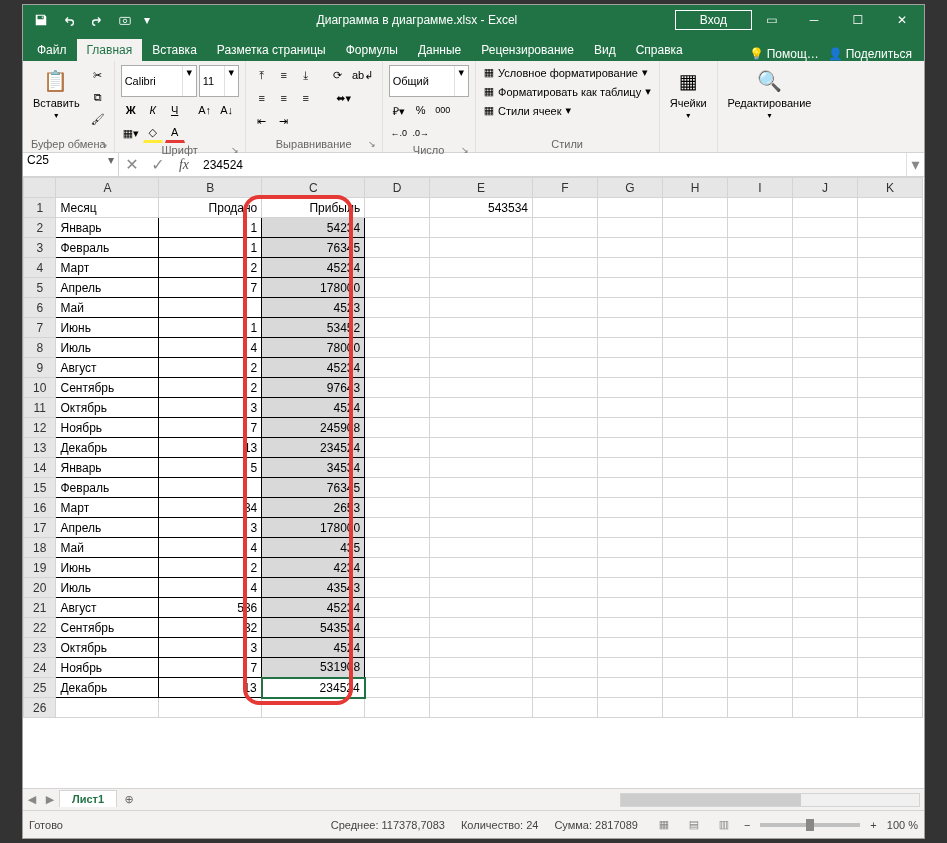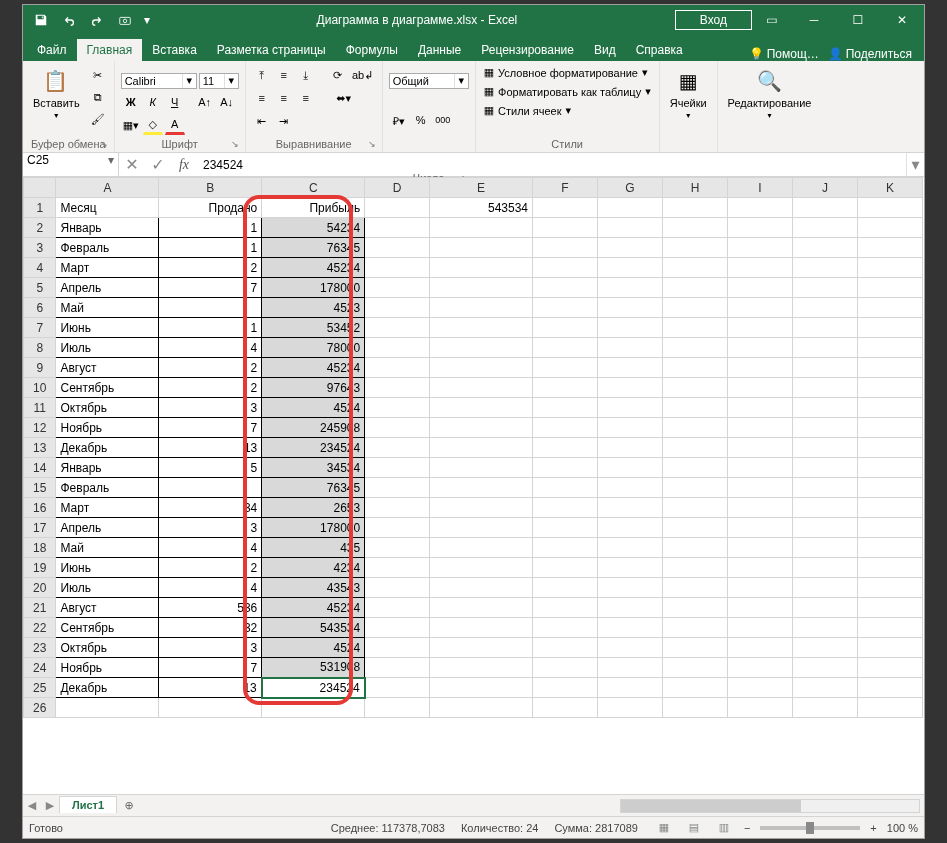--- a/index.html
+++ b/index.html
@@ -20,21 +20,21 @@
 .ribbon { height: 92px; background: #f3f2f1; border-bottom: 1px solid #d4d4d4; display: flex; font-size: 11px; }
 .group { border-right: 1px solid #e1e1e1; padding: 2px 6px; display: flex; flex-direction: column; justify-content: space-between; }
 .group-label { text-align: center; color: #666; font-size: 11px; padding-top: 1px; position: relative; }
 .group-label .dlg { position: absolute; right: 0; bottom: 1px; font-size: 9px; color: #777; cursor: pointer;}
 .group-body { flex: 1; display: flex; align-items: flex-start; gap: 4px; padding-top: 2px; }
 .big-btn { display: flex; flex-direction: column; align-items: center; gap: 2px; padding: 2px 4px; cursor: pointer; }
 .big-btn .ico { width: 28px; height: 28px; display: flex; align-items: center; justify-content: center; font-size: 20px; }
 .col { display: flex; flex-direction: column; gap: 2px; }
 .row { display: flex; gap: 2px; align-items: center; }
 .mini-btn { width: 20px; height: 20px; display: flex; align-items: center; justify-content: center; cursor: pointer; border: 1px solid transparent; }
-.combo { display: flex; border: 1px solid #ababab; background: #fff; height: 16px; font-size: 11px; margin-top: 8px; }
+.combo { display: flex; border: 1px solid #ababab; background: #fff; height: 32px; font-size: 11px; }
 .combo input { border: none; outline: none; padding: 0 3px; font-size: 11px; width: 60px; }
 .combo .dd { width: 14px; text-align: center; cursor: pointer; border-left: 1px solid #e0e0e0; }
 .style-row { display: flex; align-items: center; gap: 4px; cursor: pointer; padding: 1px 2px; white-space: nowrap; }
 .namebox-row { height: 24px; border-bottom: 1px solid #d4d4d4; display: flex; align-items: stretch; background: #fff; }
 .name-box { width: 96px; border-right: 1px solid #d4d4d4; display: flex; align-items: flex-start; padding: 0 4px; font-size: 12px; }
 .name-box .dd { margin-left: auto; cursor: pointer; color: #666; }
 .fx-btns { display: flex; align-items: center; }
 .fx-btn { width: 26px; display: flex; align-items: center; justify-content: center; color: #888; cursor: pointer; }
 .fx-btn.fx { font-style: italic; color: #555; font-family: "Times New Roman", serif; font-size: 14px; }
 .formula-input { flex: 1; display: flex; align-items: center; padding: 0 6px; font-size: 12px; background: #fff; }
@@ -52,21 +52,21 @@
 td.sel { background: #d9d9d9; }
 td.active-cell { background: #fff; border: 2px solid #217346 !important; }
 .highlight-box { position: absolute; border: 4px solid #e53935; border-radius: 16px; pointer-events: none; }
 .sheet-tabs { height: 22px; border-top: 1px solid #d4d4d4; background: #f3f2f1; display: flex; align-items: center; font-size: 11px; }
 .nav-btn { width: 18px; text-align: center; color: #888; cursor: pointer; }
 .sheet-tab { padding: 2px 12px; background: #fff; border: 1px solid #d4d4d4; border-bottom: none; color: #217346; font-weight: bold; cursor: pointer; position: relative; top: -1px; }
 .add-sheet { width: 24px; text-align: center; cursor: pointer; color: #666; }
 .hscroll { flex:1; display: flex; align-items: center; justify-content: flex-end; padding-right: 4px;}
 .scroll-track { width: 300px; height: 14px; background: #f0f0f0; border: 1px solid #d4d4d4; position: relative; }
 .scroll-thumb { position: absolute; height: 100%; background: #cdcdcd; }
-.status-bar { height: 22px; border-top: 1px solid #d4d4d4; background: #f3f2f1; display: flex; align-items: center; font-size: 11px; color: #444; padding: 0 6px; gap: 16px; }
+.status-bar { height: 28px; border-top: 1px solid #d4d4d4; background: #f3f2f1; display: flex; align-items: center; font-size: 11px; color: #444; padding: 0 6px; gap: 16px; }
 .status-bar .right { margin-left: auto; display: flex; align-items: center; gap: 10px; }
 .view-btn { width: 20px; height: 16px; display: flex; align-items: center; justify-content: center; cursor: pointer; color: #888;}
 .zoom-slider { width: 100px; height: 4px; background: #c0c0c0; position: relative; }
 .zoom-slider .z-thumb { position: absolute; width: 8px; height: 12px; background: #888; top: -4px; left: 46px; }
 svg { pointer-events: none; }
 </style>
 </head>
 <body>
 
 <div class="window">
@@ -200,21 +200,21 @@
           <div class="mini-btn" style="width:32px">⬌▾</div>
         </div>
         <div class="row">
           <div class="mini-btn">⇤</div>
           <div class="mini-btn">⇥</div>
         </div>
       </div>
       <div class="group-label"><span>Выравнивание</span><span class="dlg">↘</span></div>
     </div>
     <div class="group">
-      <div class="group-body col" style="gap:21px">
+      <div class="group-body col" style="gap:3px">
         <div class="combo" style="width:80px">
             <input style="width: 64px;" value="Общий">
             <span class="dd">▾</span>
           </div>
         <div class="row">
           <div class="mini-btn">₽▾</div>
           <div class="mini-btn">%</div>
           <div class="mini-btn" style="font-size:9px">000</div>
         </div>
         <div class="row">

